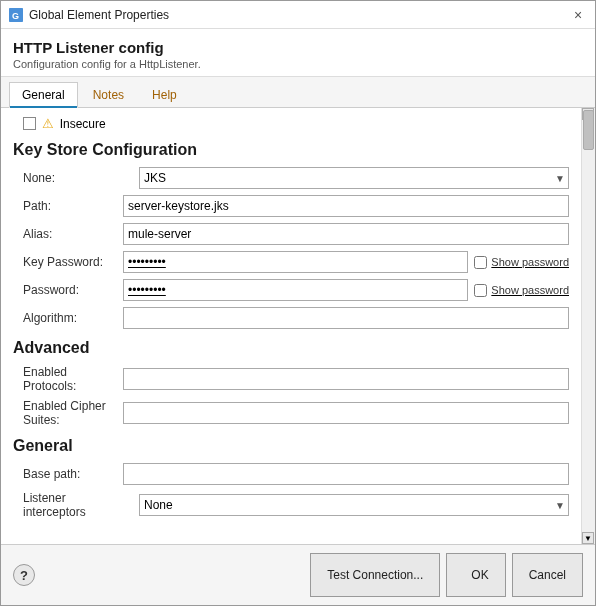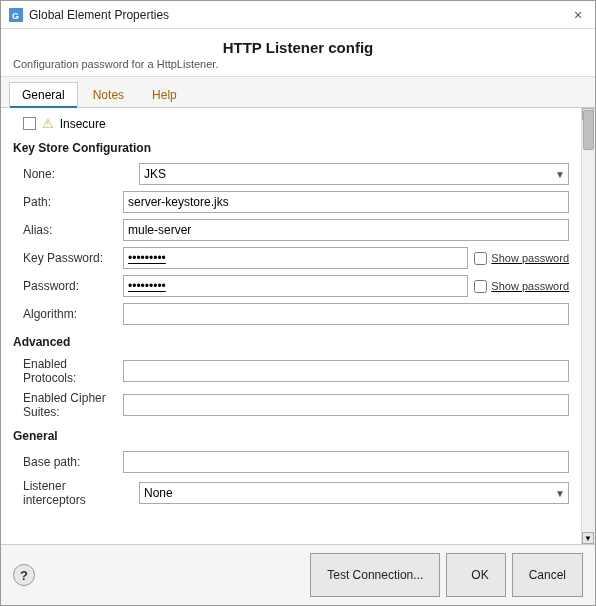--- a/index.html
+++ b/index.html
@@ -65,21 +65,20 @@
     }
     .header-section {
       background: #ffffff;
       padding: 10px 12px 6px 12px;
     }
     .header-title {
       font-size: 15px;
       font-weight: bold;
       color: #1a1a1a;
       margin-bottom: 2px;
-      text-align: center;
     }
     .header-subtitle {
       font-size: 11px;
       color: #555;
     }
     .tabs-bar {
       background: #f5f5f5;
       border-top: 1px solid #ddd;
       border-bottom: 1px solid #ccc;
       display: flex;
@@ -124,21 +123,21 @@
       height: 13px;
       border: 1px solid #888;
       background: #fff;
       cursor: pointer;
     }
     .warning-icon {
       color: #e6a817;
       font-size: 13px;
     }
     .section-header {
-      font-size: 12px;
+      font-size: 16px;
       font-weight: bold;
       color: #1a1a1a;
       margin-bottom: 8px;
       margin-top: 4px;
     }
     .form-row {
       display: flex;
       align-items: center;
       margin-bottom: 6px;
       padding-left: 10px;
@@ -340,21 +339,21 @@
           <text x="3" y="11" font-size="9" fill="white" font-weight="bold">G</text>
         </svg>
       </div>
       <span class="title-bar-title">Global Element Properties</span>
     </div>
     <div class="close-btn">×</div>
   </div>
 
   <div class="header-section">
     <div class="header-title">HTTP Listener config</div>
-    <div class="header-subtitle">Configuration password for a HttpListener.</div>
+    <div class="header-subtitle">Configuration config for a HttpListener.</div>
   </div>
 
   <div class="tabs-bar">
     <div class="tab active">General</div>
     <div class="tab">Notes</div>
     <div class="tab">Help</div>
   </div>
 
   <div class="content-scroll">
     <div class="content-inner">

